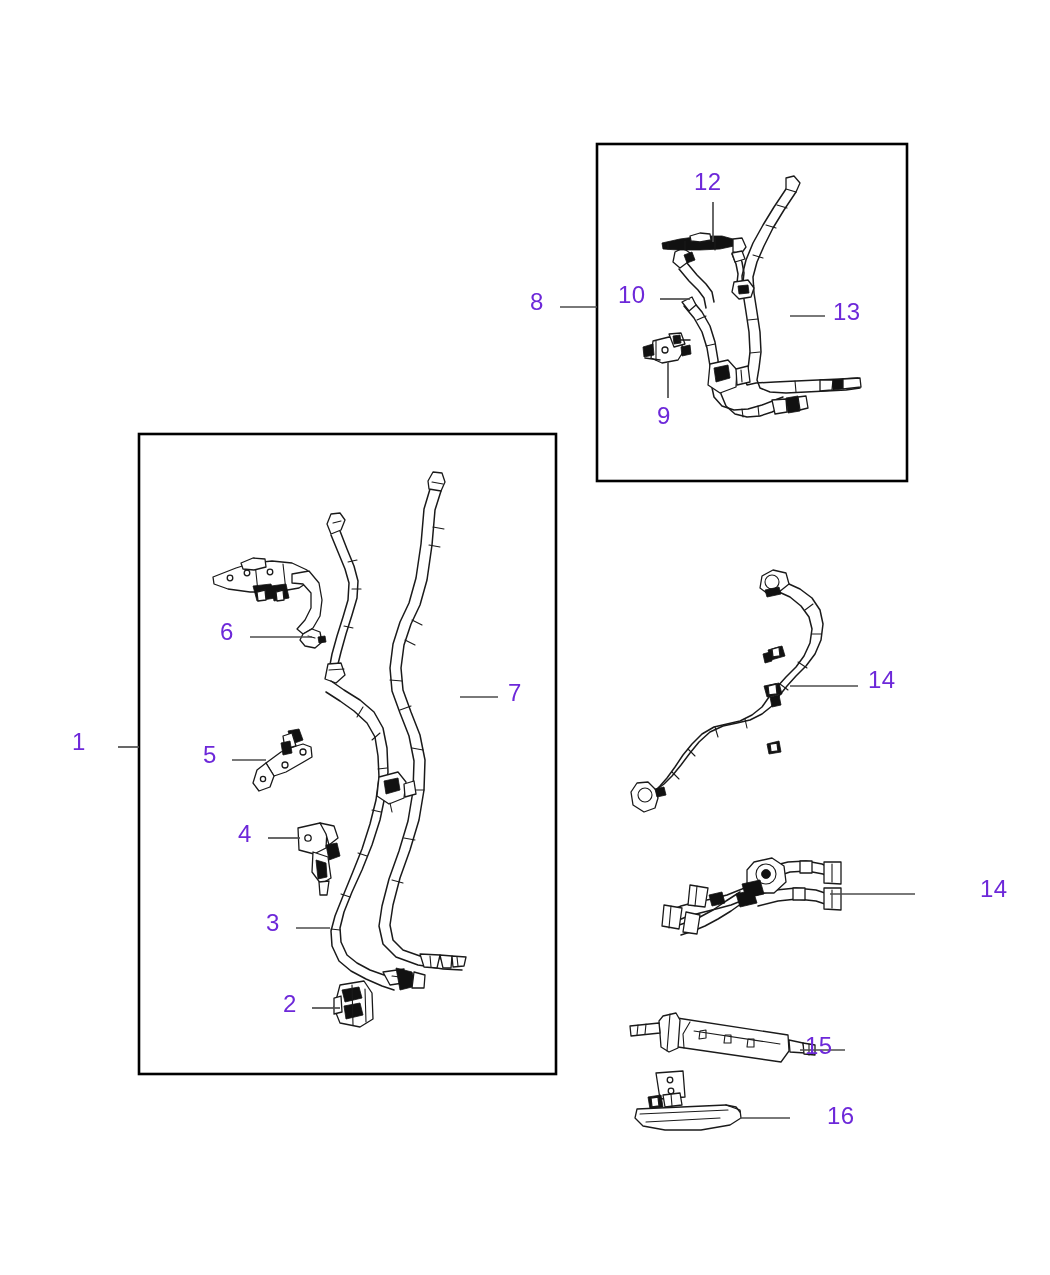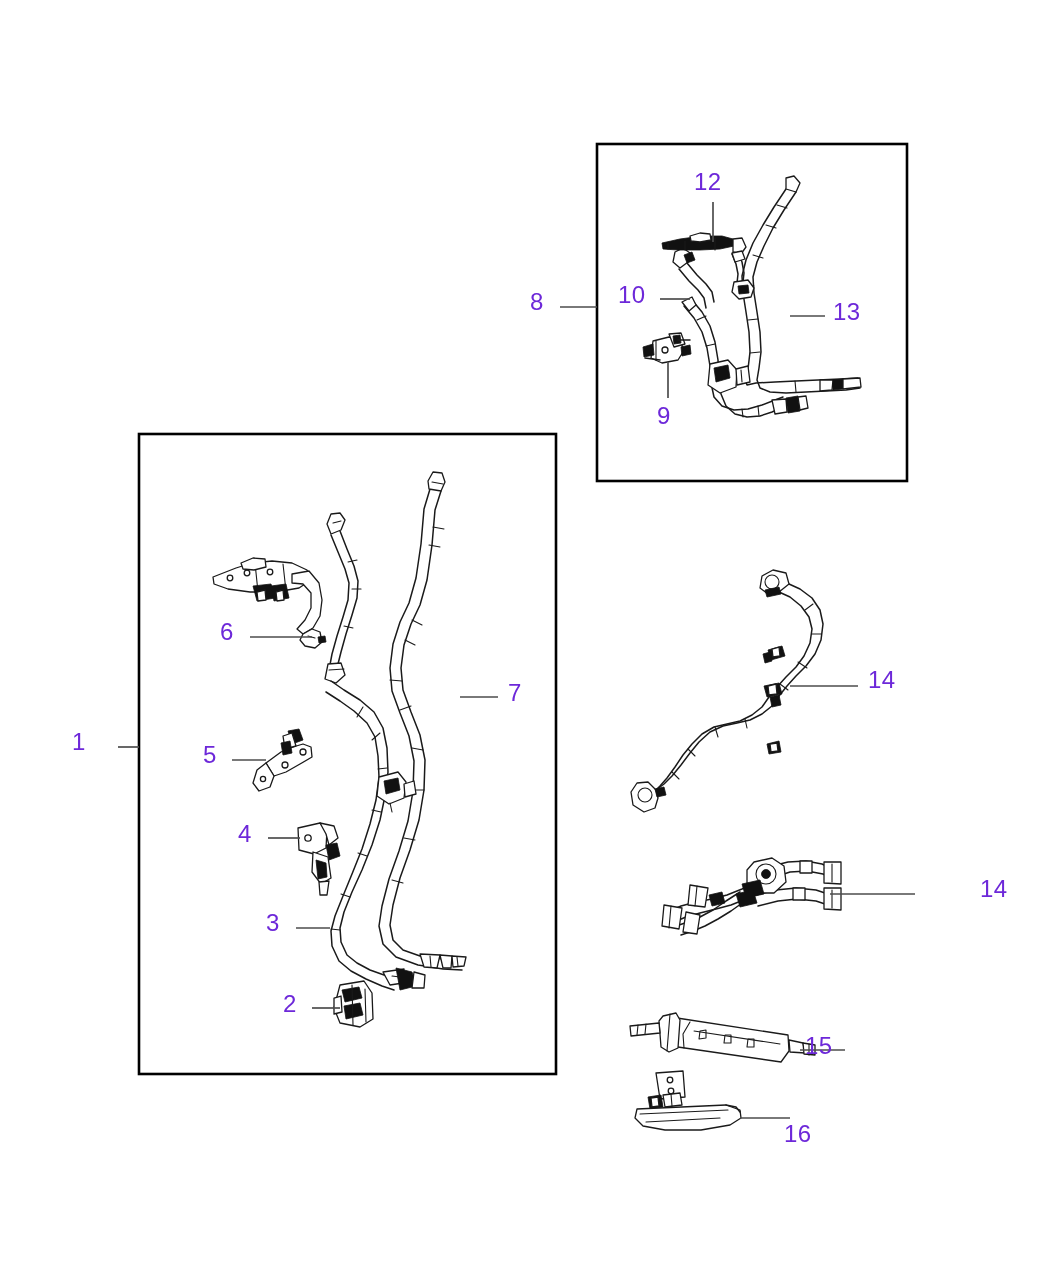--- a/index.html
+++ b/index.html
@@ -420,15 +420,15 @@
   <div class="callout" style="left:220px; top:620px;">6</div>
   <div class="callout" style="left:508px; top:681px;">7</div>
   <div class="callout" style="left:530px; top:290px;">8</div>
   <div class="callout" style="left:657px; top:404px;">9</div>
   <div class="callout" style="left:618px; top:283px;">10</div>
   <div class="callout" style="left:833px; top:300px;">13</div>
   <div class="callout" style="left:694px; top:170px;">12</div>
   <div class="callout" style="left:868px; top:668px;">14</div>
   <div class="callout" style="left:980px; top:877px;">14</div>
   <div class="callout" style="left:805px; top:1034px;">15</div>
-  <div class="callout" style="left:784px; top:1104px;margin-top:18px;">16</div>
+  <div class="callout" style="left:827px; top:1104px;">16</div>
 
 </div>
 
 </body></html>

